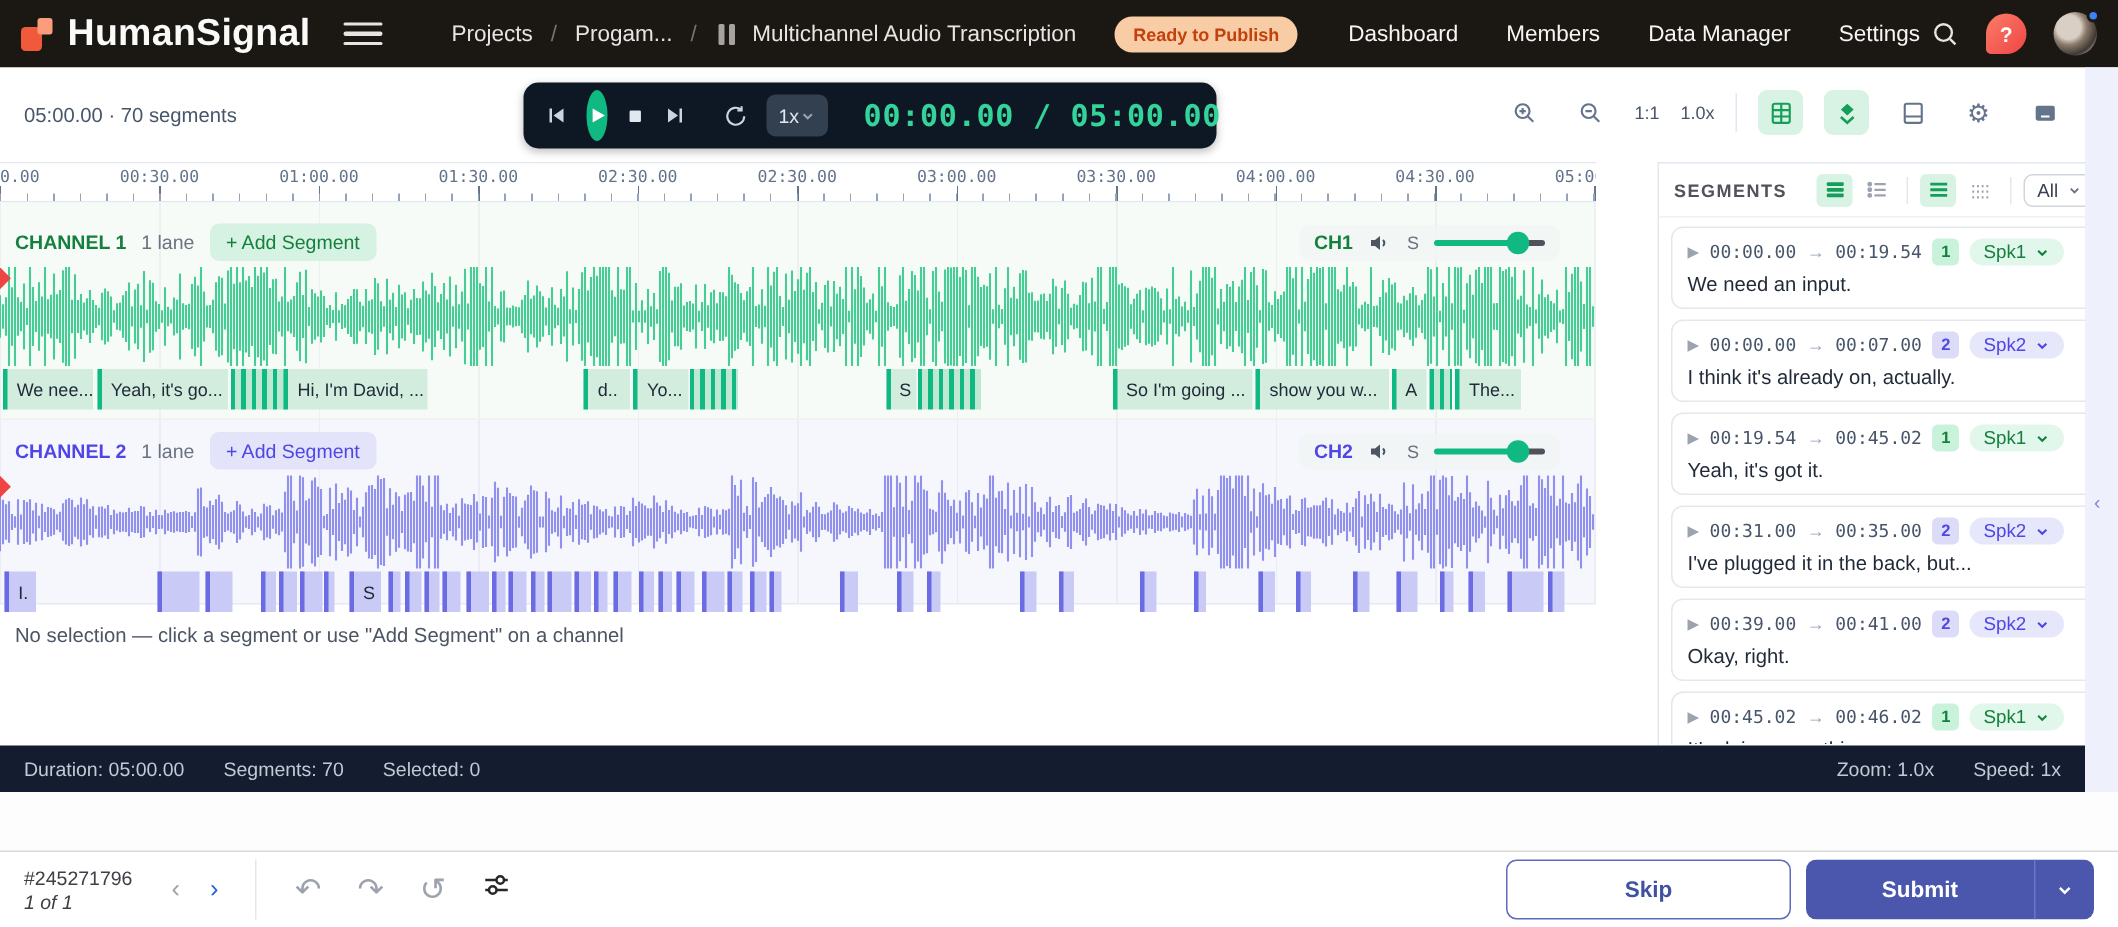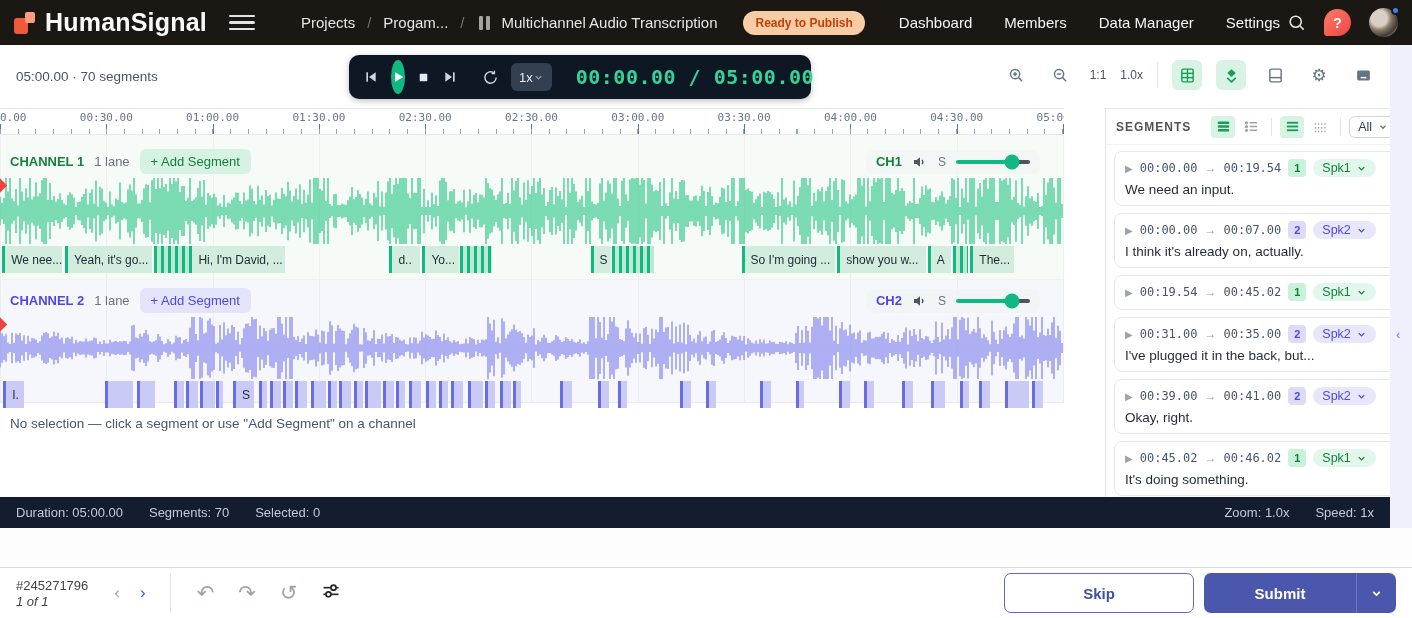--- a/index.html
+++ b/index.html
@@ -533,20 +533,21 @@
             <span class="card-arrow">→</span>
             <span class="card-time">00:45.02</span>
             <span class="ch-badge g">1</span>
             <span class="spk-pill g">
               <span>Spk1</span>
               <svg width="11" height="11" viewBox="0 0 24 24" fill="none" stroke="currentColor" stroke-width="3">
                 <polyline points="6,9 12,15 18,9"></polyline>
               </svg>
             </span>
           </div>
+          <div class="card-text">Yeah, it's got it.</div>
         </div>
         <div class="card">
           <div class="card-top">
             <span class="card-play">▶</span>
             <span class="card-time">00:31.00</span>
             <span class="card-arrow">→</span>
             <span class="card-time">00:35.00</span>
             <span class="ch-badge p">2</span>
             <span class="spk-pill p">
               <span>Spk2</span>

